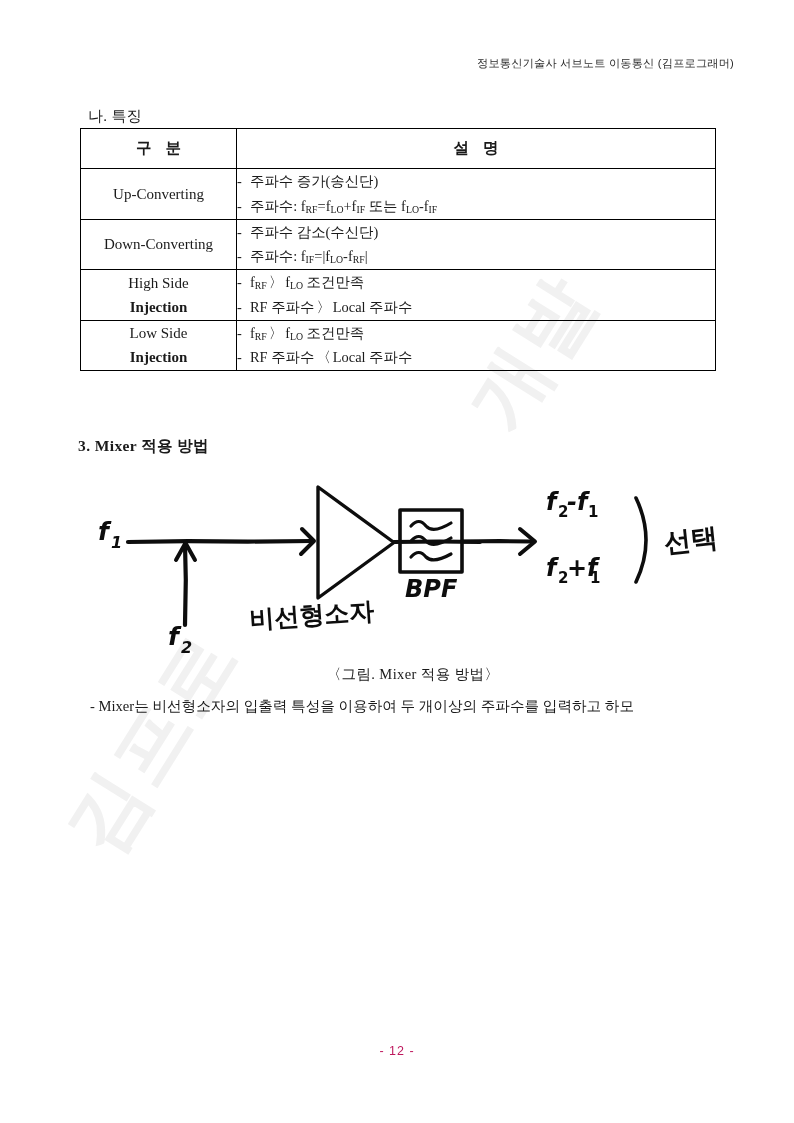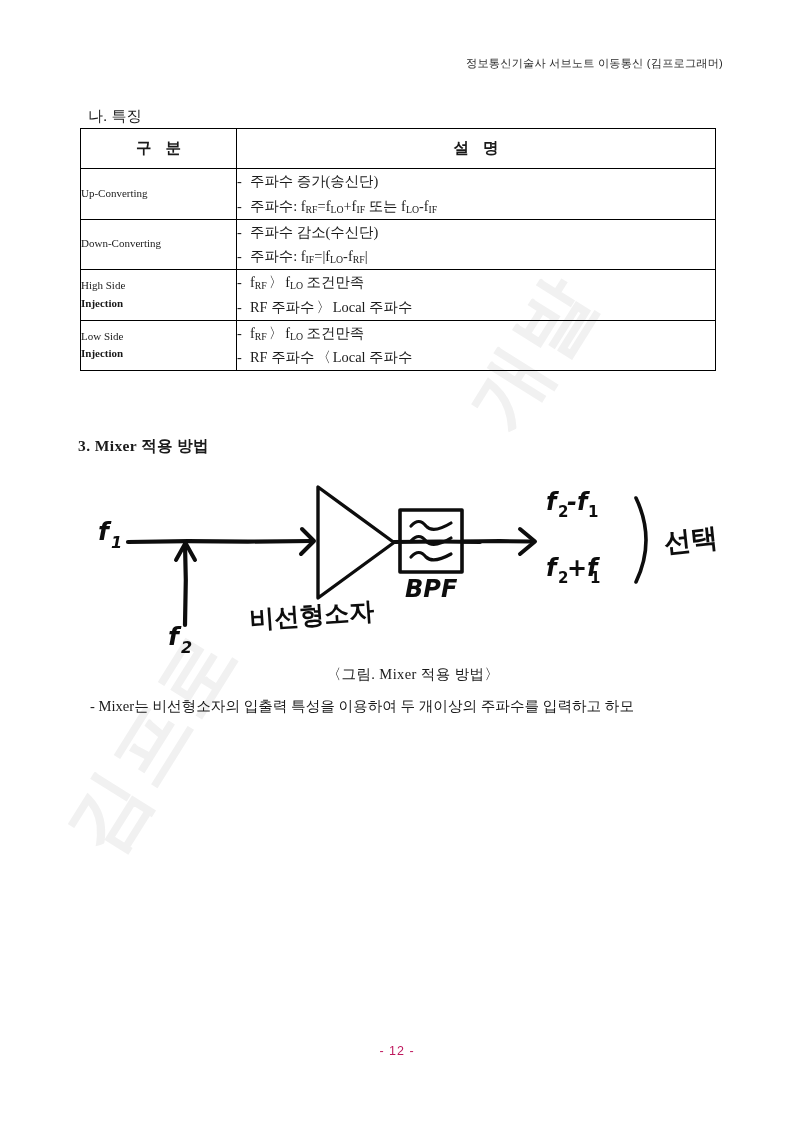--- a/index.html
+++ b/index.html
@@ -43,21 +43,21 @@
   }
   .wm-b {
     left: 30px; top: 690px;
     font-size: 78px;
     transform: rotate(-58deg);
   }
 
   
   .doc-header {
     position: absolute;
-    right: 71px;
+    right: 60px;
     top: 56px;
     font-family: "Liberation Sans", sans-serif;
     font-size: 11.2px;
     color: #2b2b2b;
     letter-spacing: 0.2px;
     z-index: 2;
   }
 
   
   .content {
@@ -97,22 +97,22 @@
   .spec-table thead th {
     height: 39px;
     font-weight: 700;
     font-size: 15.5px;
     text-align: center;
     letter-spacing: 5px;
     text-indent: 5px;
   }
 
   .cat-cell {
-    text-align: left;
-    font-size: 11px;
+    text-align: center;
+    font-size: 15px;
     line-height: 1.62;
     padding: 6px 4px;
   }
   .cat-cell .l2 { display: block; font-weight: bold; }
 
   .desc-cell {
     padding: 7px 0 7px 12px;
     font-size: 14.4px;
     line-height: 1.72;
   }

